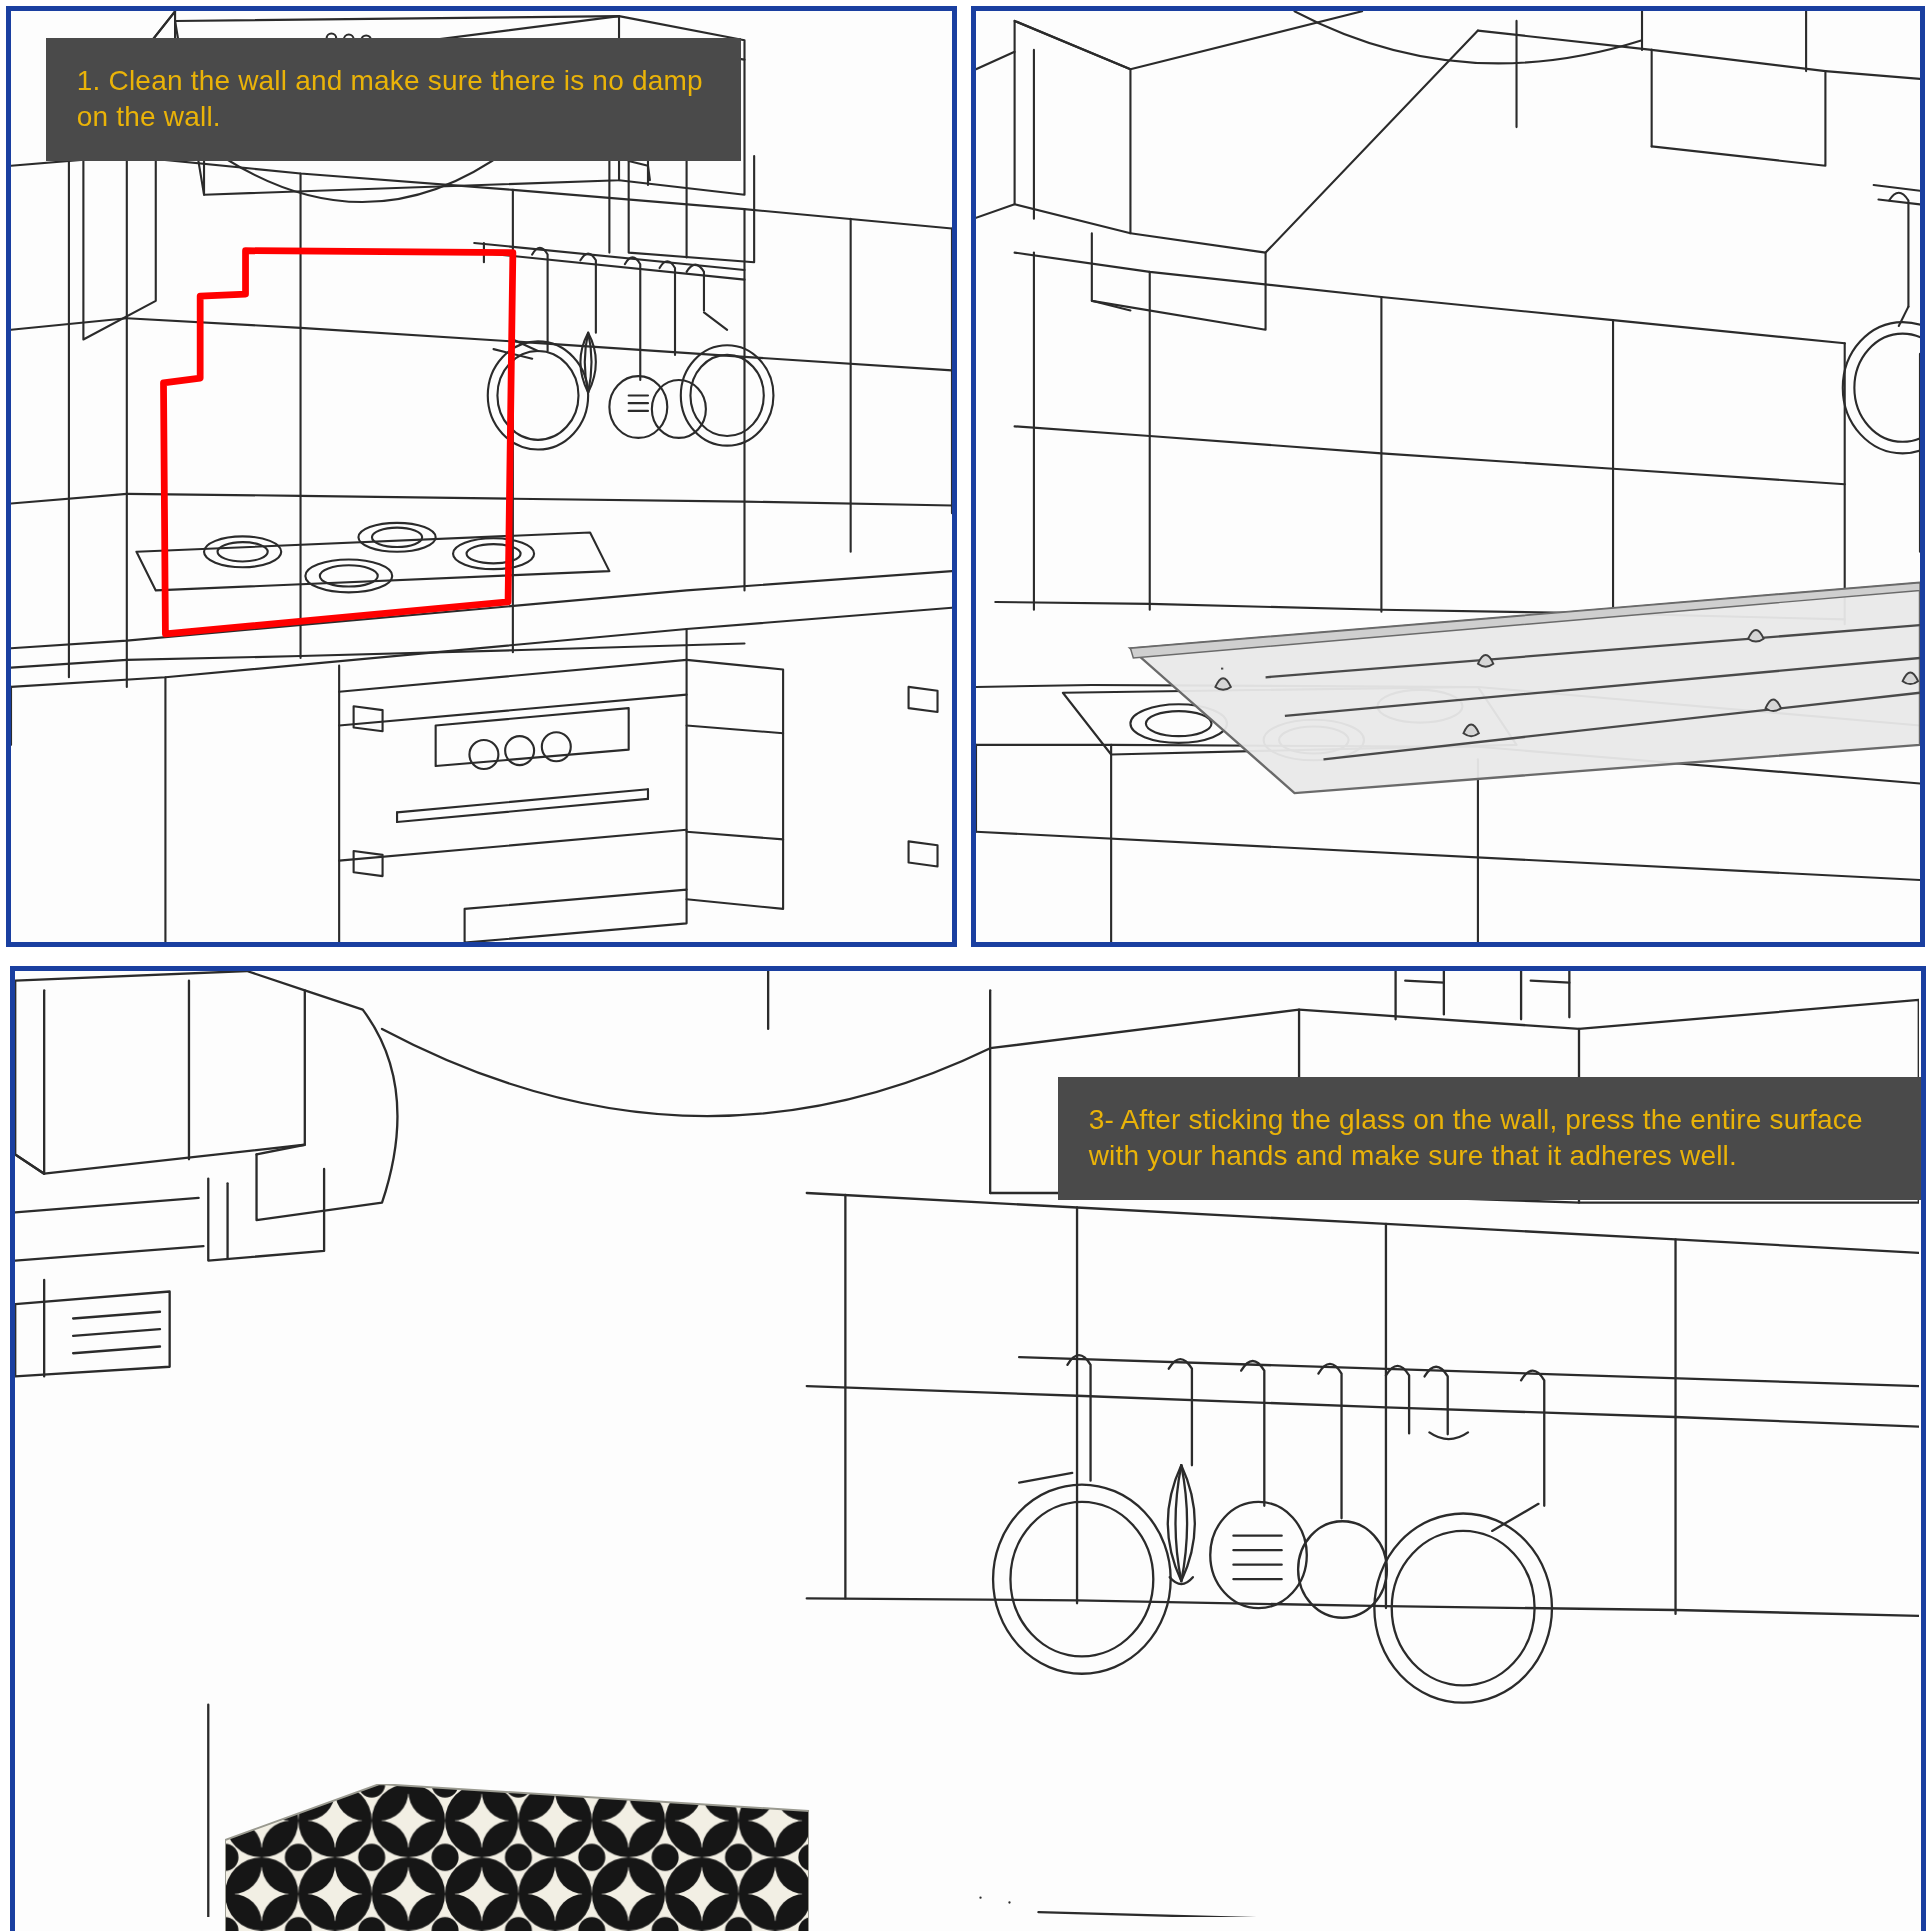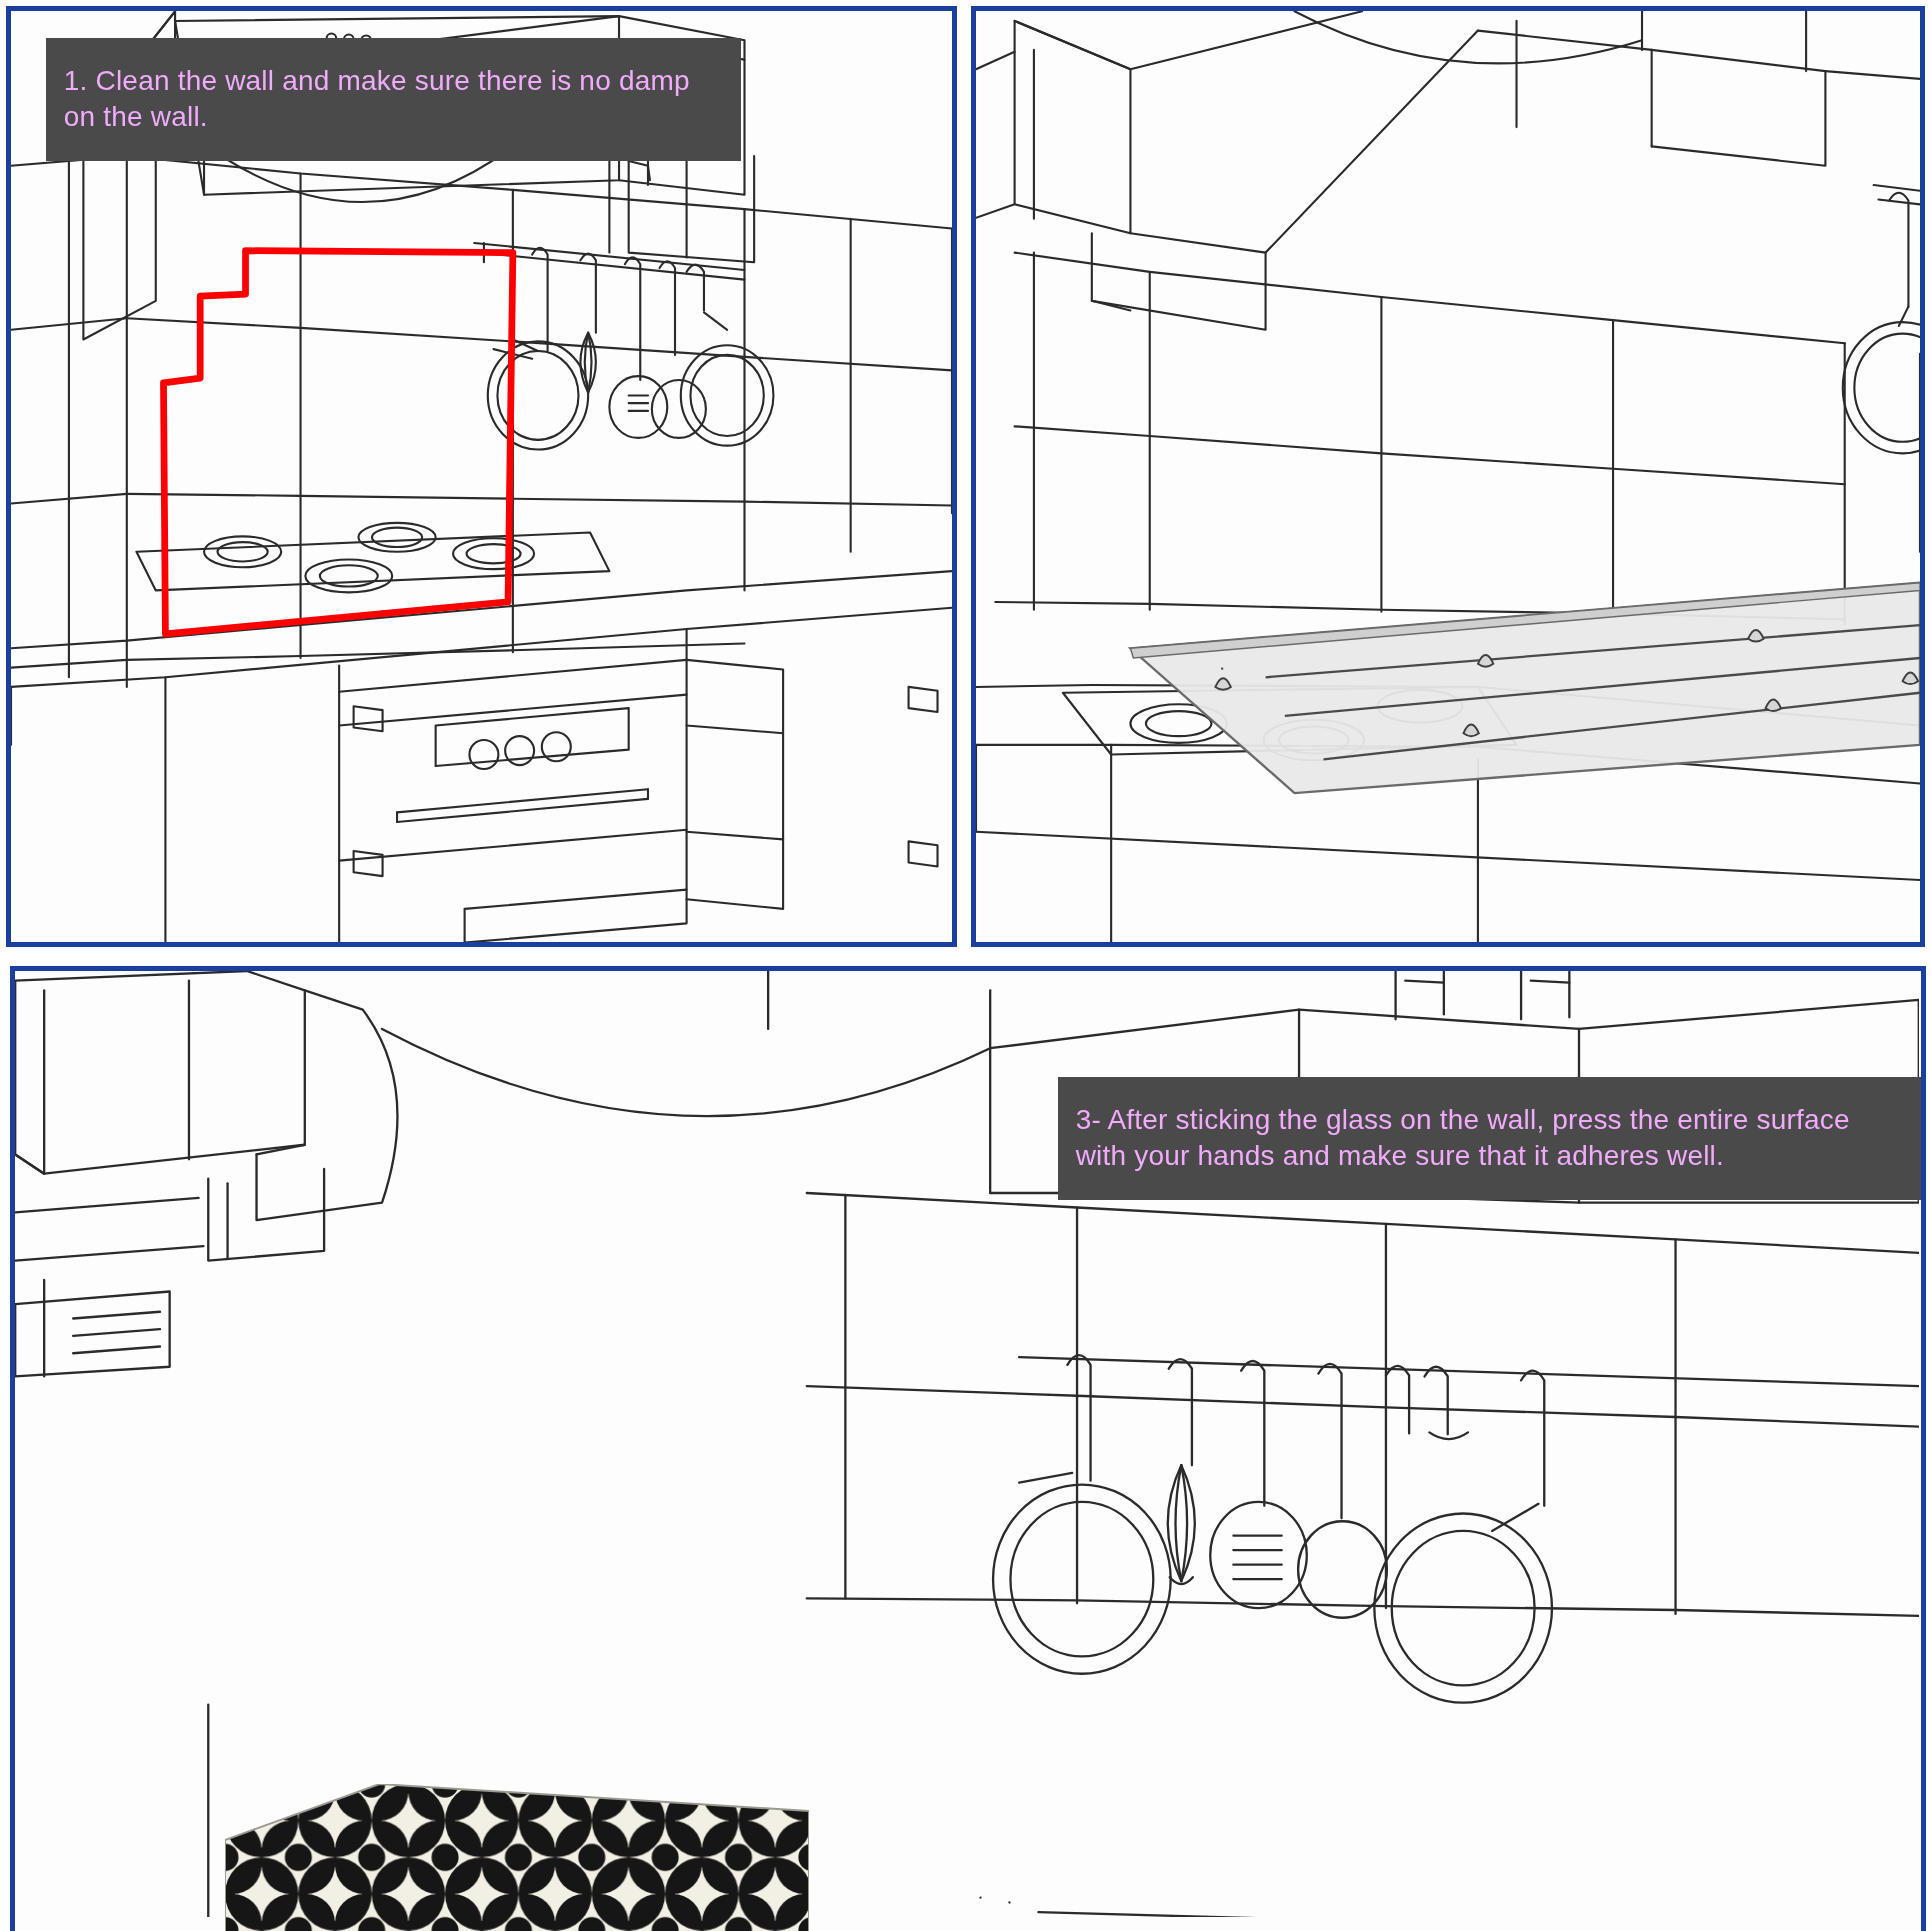--- a/index.html
+++ b/index.html
@@ -27,25 +27,25 @@
   #panel-2 { left: 971px; top: 5.8px;   width: 954px;  height: 941px; }
   #panel-3 { left: 9.7px;   top: 966px;width: 1916px; height: 1223px; }
 
   .scene { position: absolute; inset: 0; overflow: hidden; }
   .scene svg { position: absolute; left: 0; top: 0; }
 
   
   .caption {
     position: absolute;
     background: #4a4a4a;
-    color: #f0abfc;
+    color: #eab308;
     font-size: 28px;
     line-height: 1.30;
     letter-spacing: 0.2px;
-    padding: 25px 29px 25px 18px;
+    padding: 25px 29px 25px 31px;
     white-space: pre-wrap;
     z-index: 30;
   }
   #caption-1 { left: 35px;  top: 27px;  width: 695px; }
   #caption-3 { left: 1043px;top: 106px; width: 879px; }
   #pattern-glass {
     position: absolute;
     left: 210px; top: 813px;
     width: 584px; height: 526px;
     z-index: 12;

